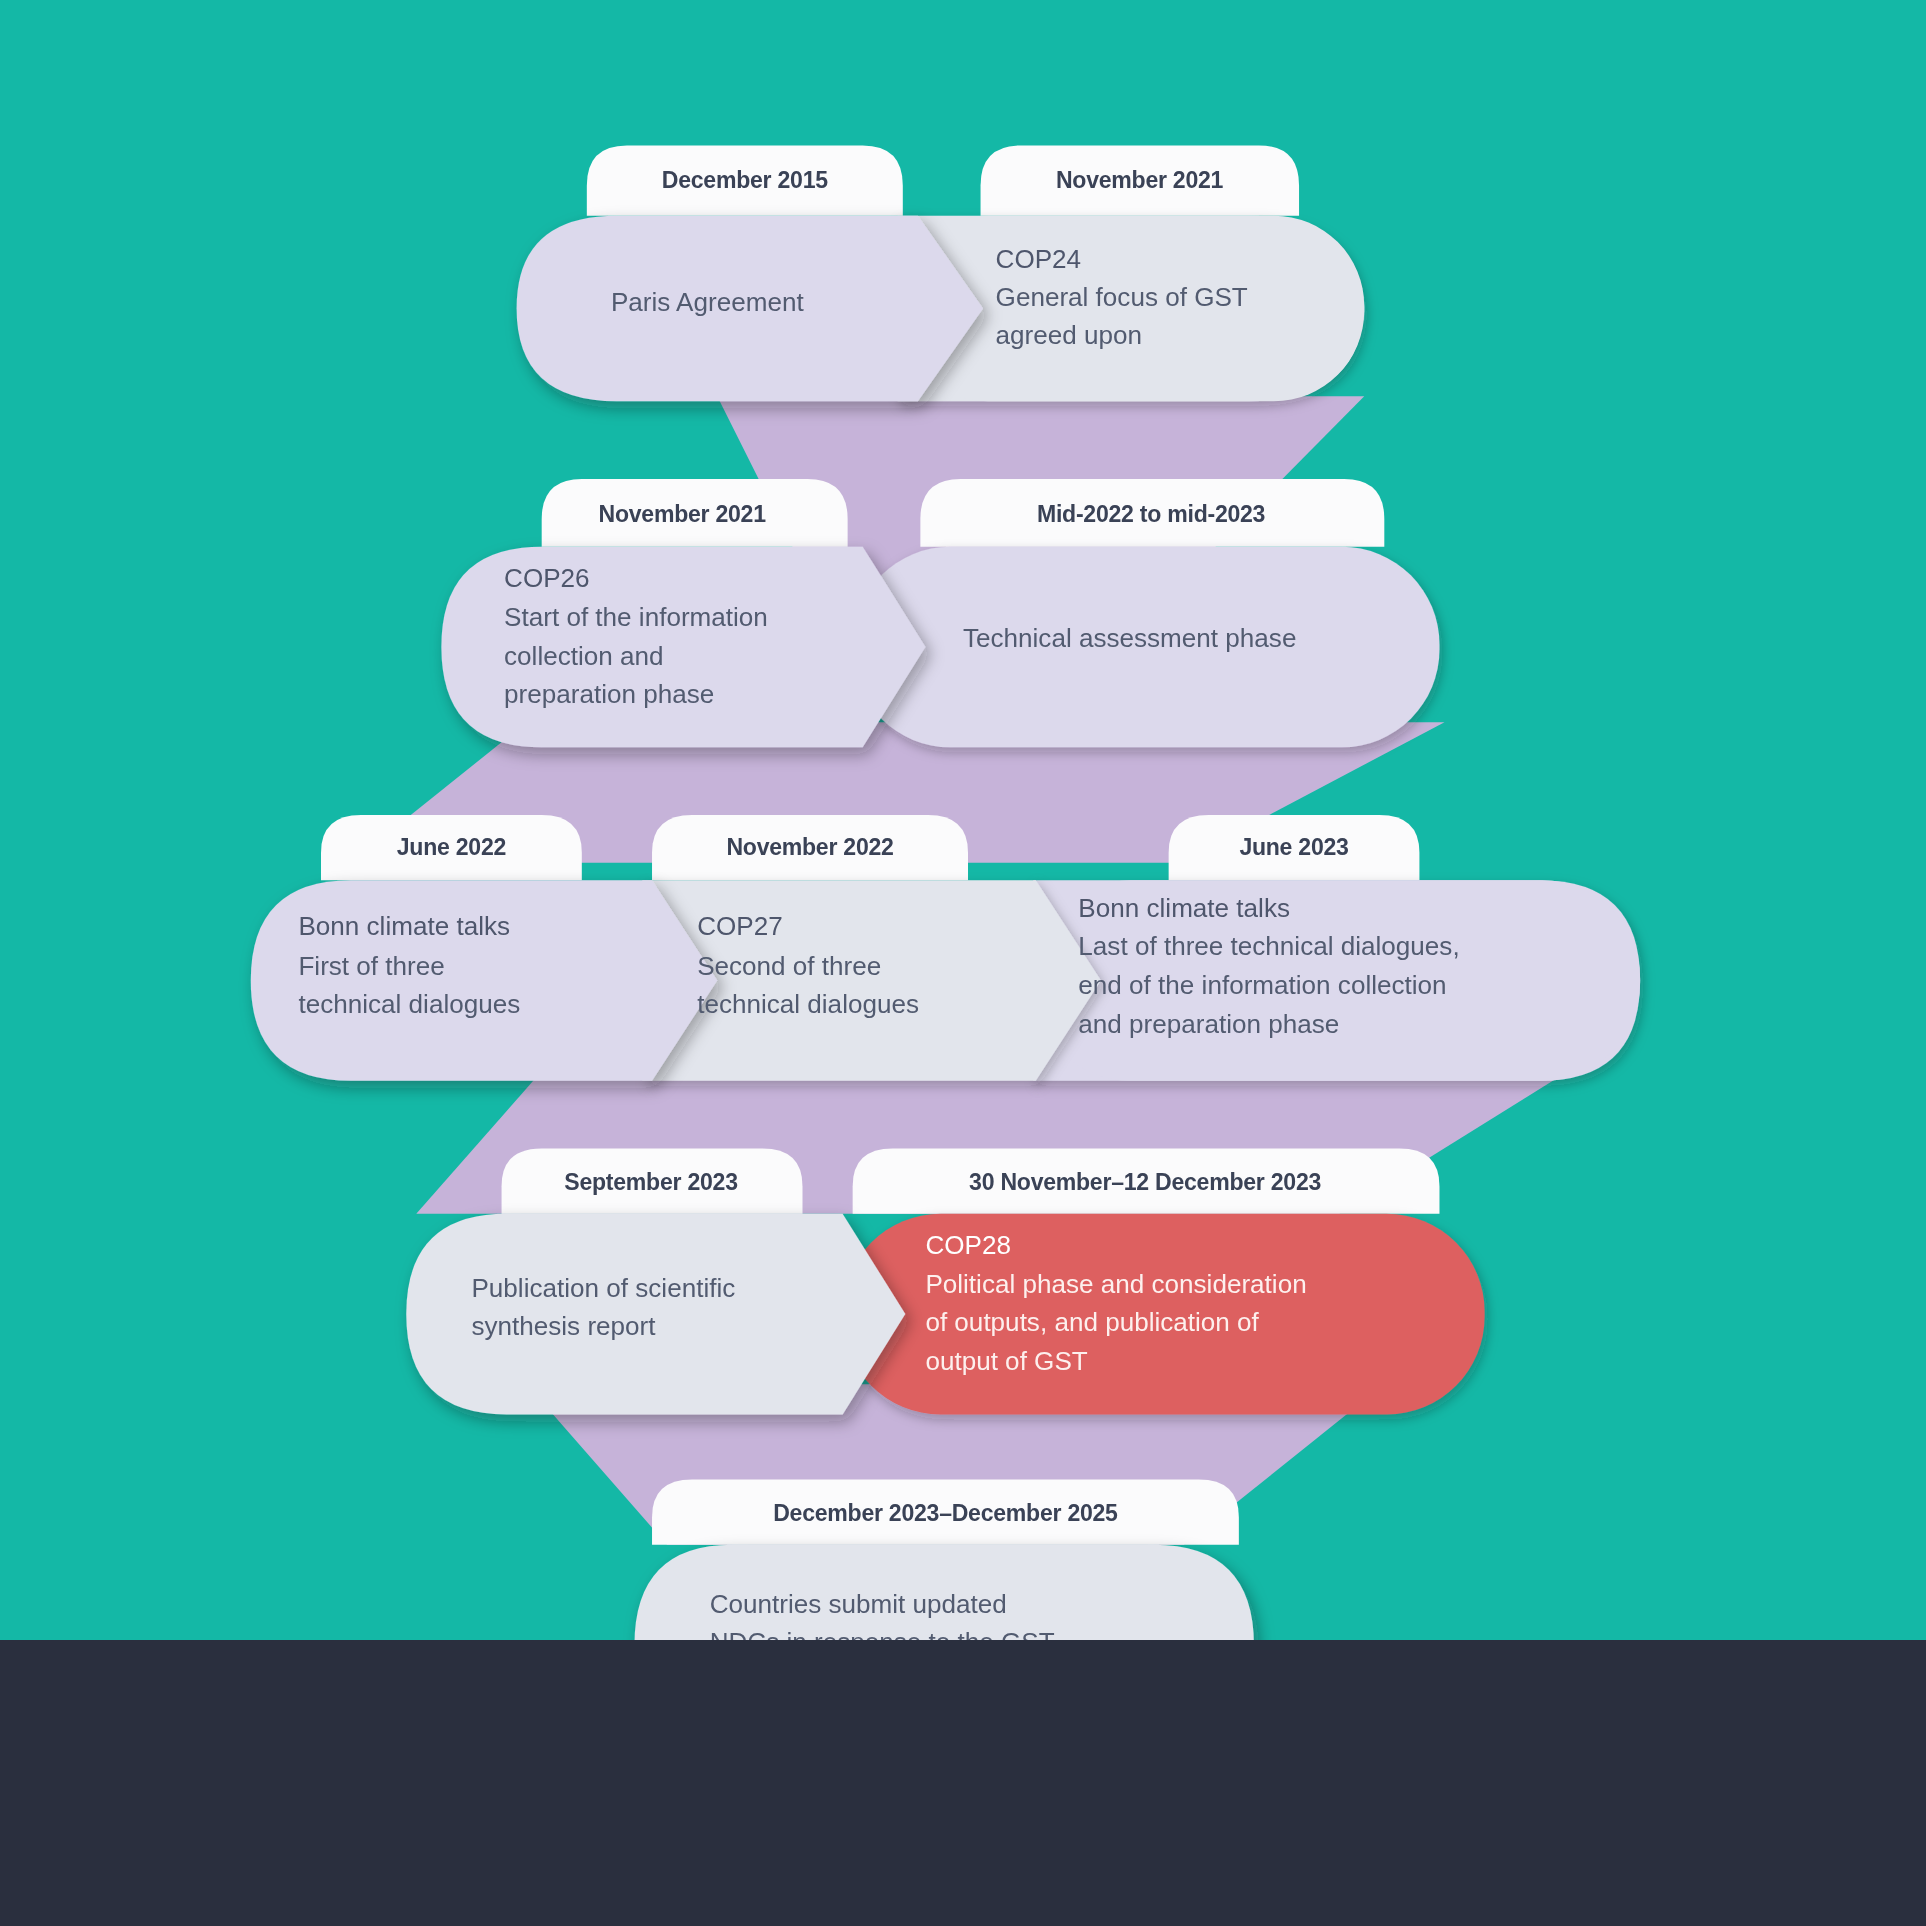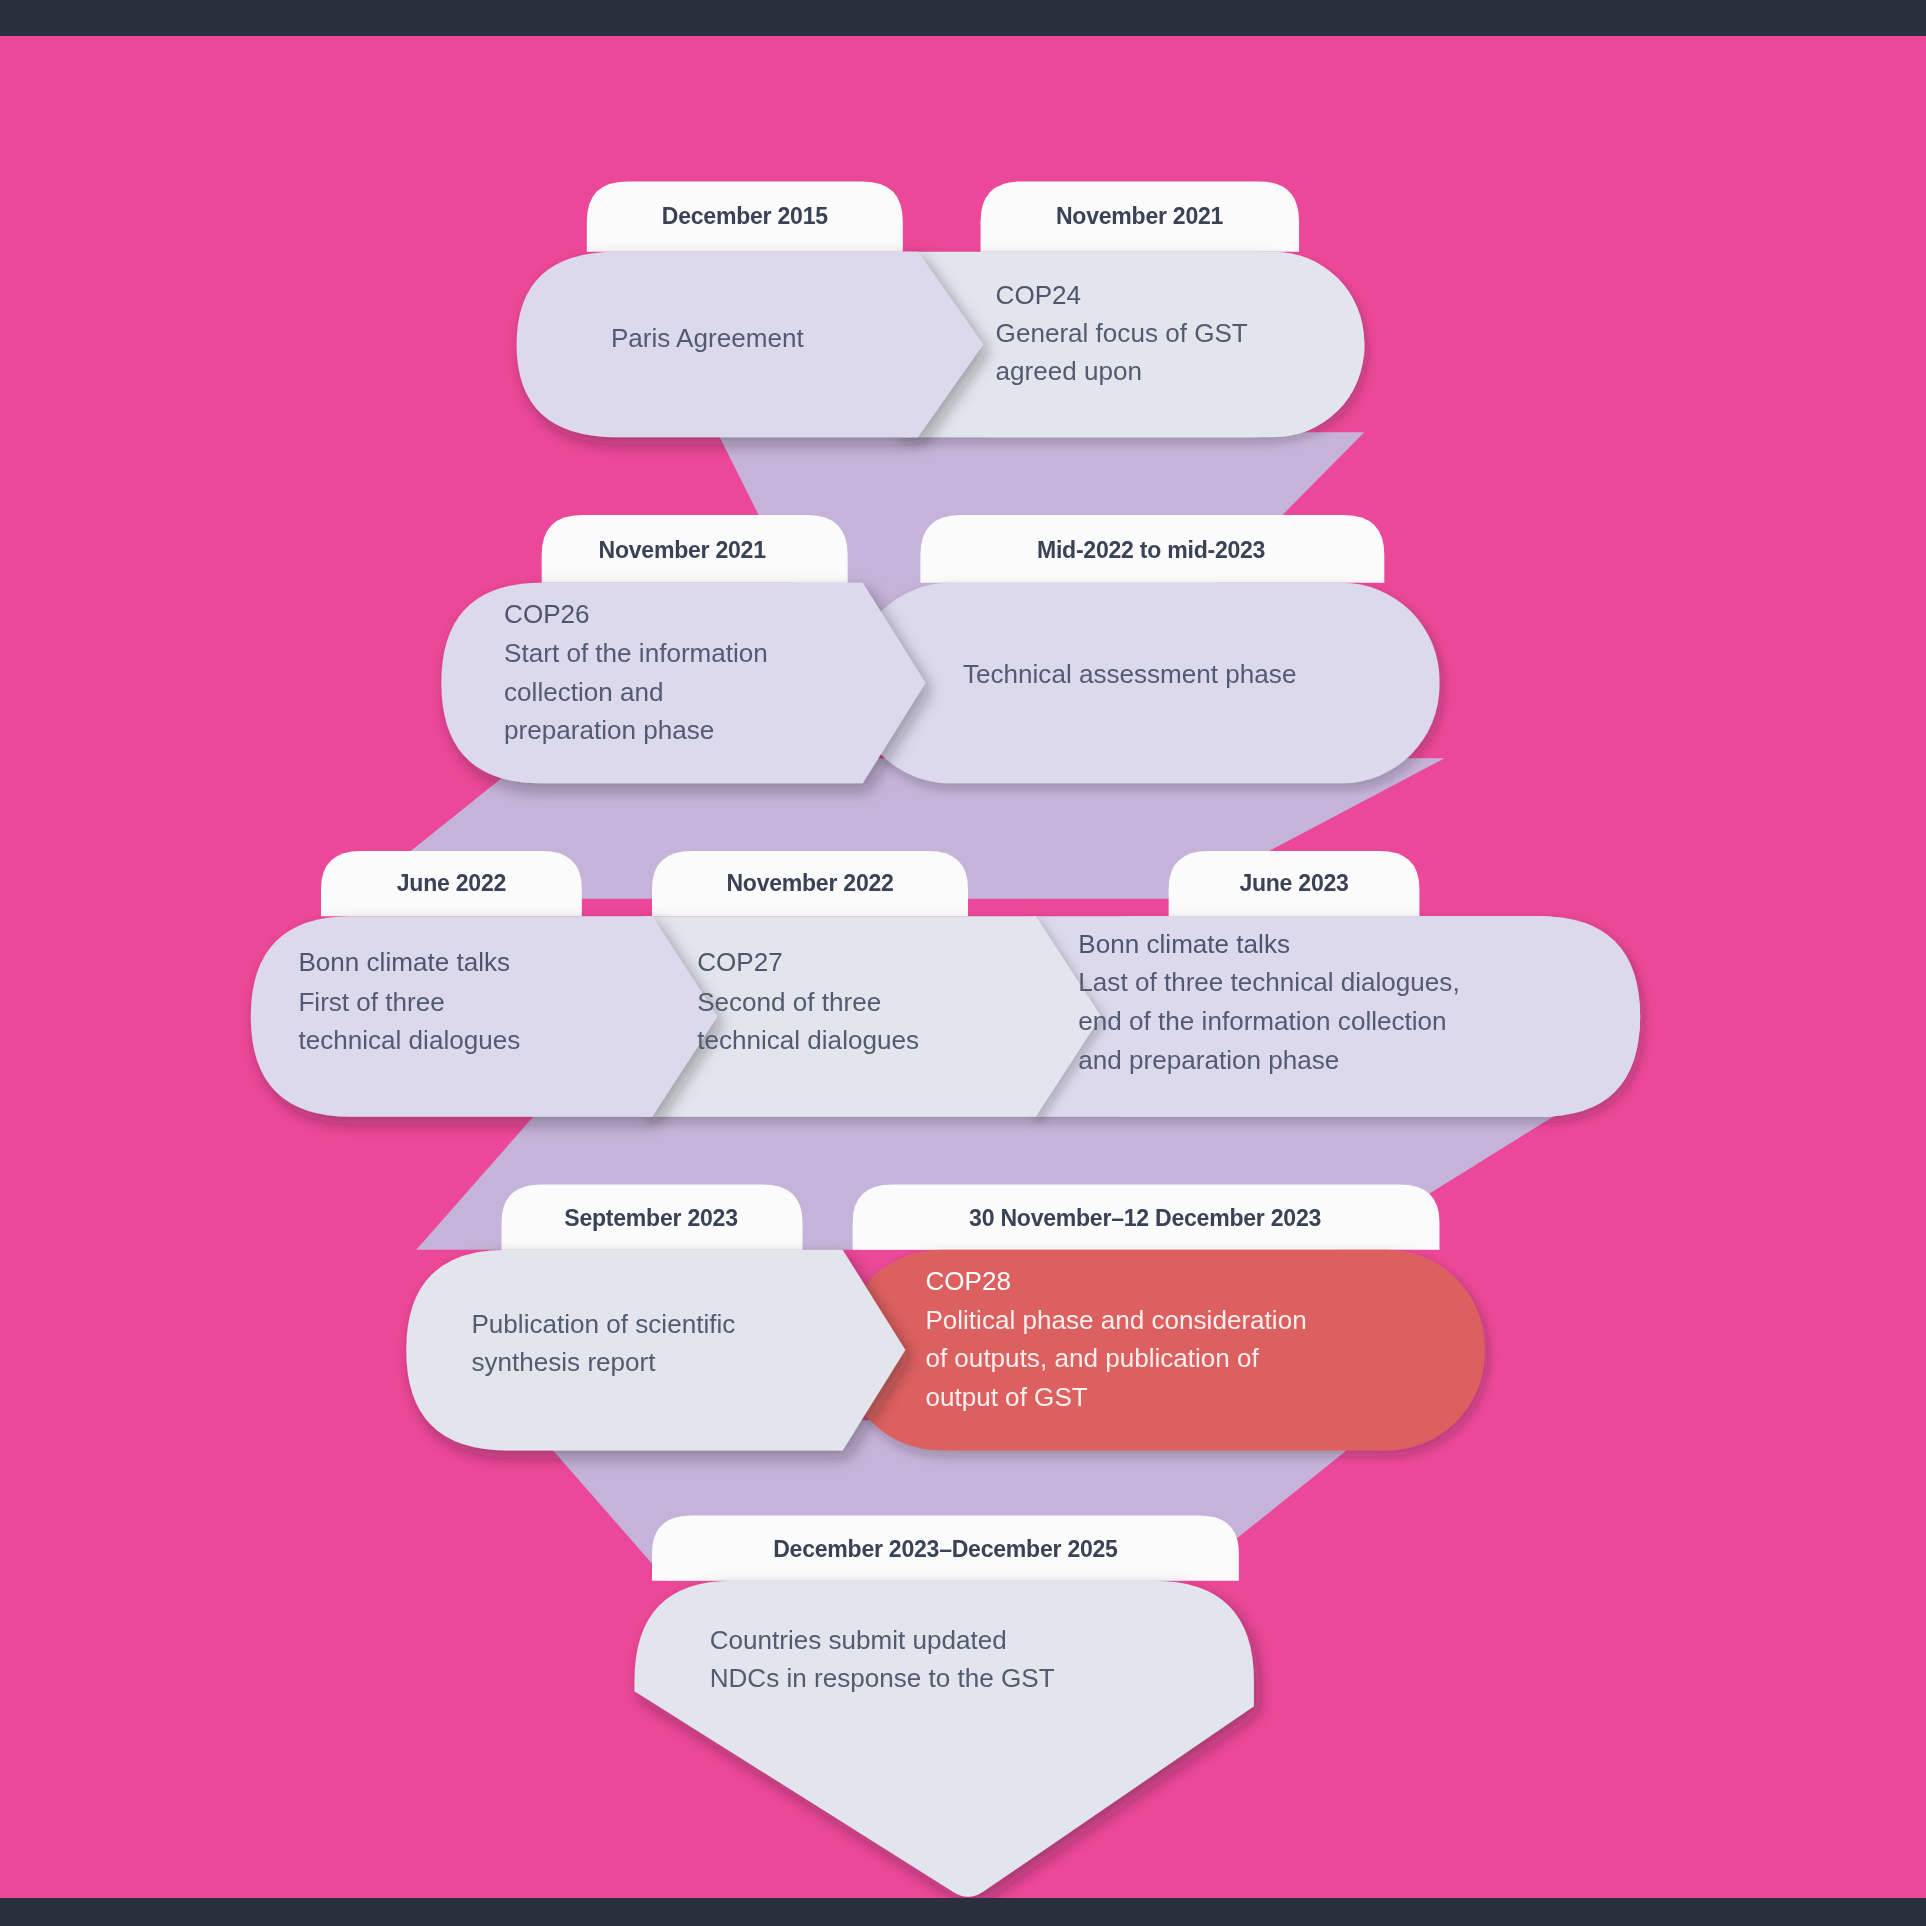--- a/index.html
+++ b/index.html
@@ -3,25 +3,24 @@
 <meta charset="utf-8">
 <style>
   html, body {
     margin: 0;
     padding: 0;
     background: #2a2f3e;
   }
   #stage {
     position: relative;
     width: 1926px;
-    height: 1862px;
-    background: #ec4899;
+    height: 1640px;
+    background: #14b8a6;
     overflow: hidden;
     font-family: "Liberation Sans", sans-serif;
-    margin-top: 36px;
   }
   #timeline-svg {
     position: absolute;
     inset: 0;
     width: 1926px;
     height: 1926px;
     display: block;
   }
   .date-tab-text {
     font-family: "Liberation Sans", sans-serif;

